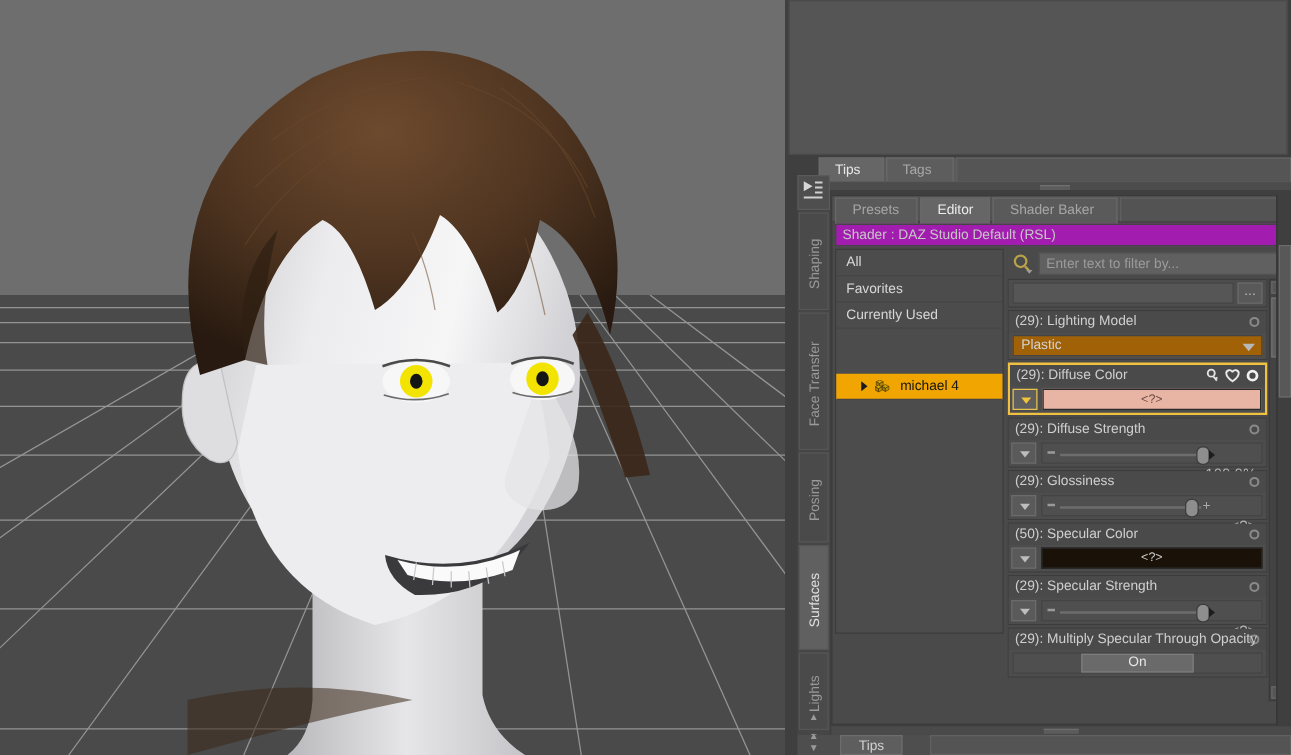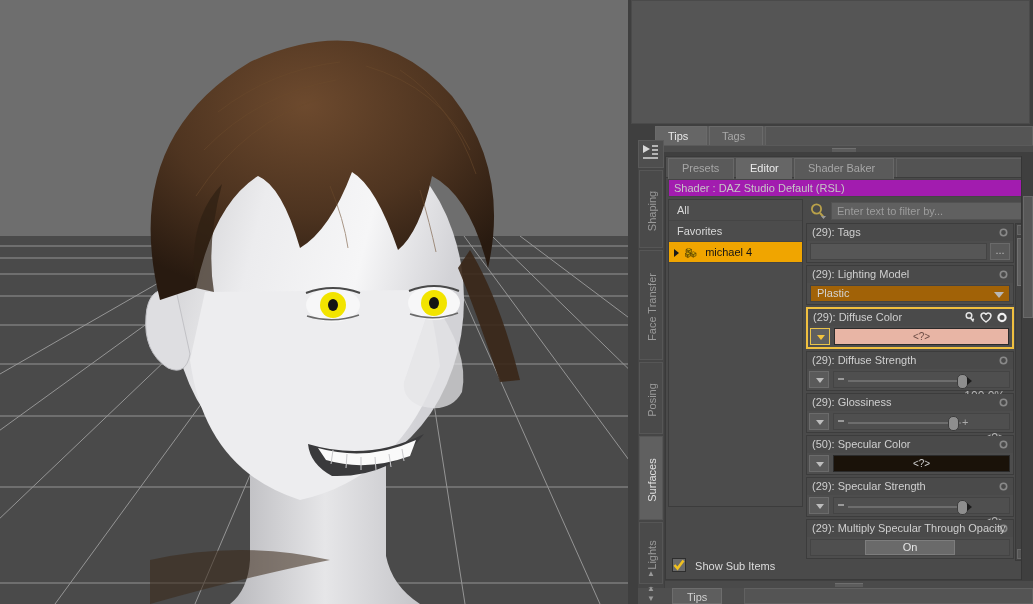--- a/index.html
+++ b/index.html
@@ -334,67 +334,53 @@
       <div class="ptab active" style="left:70px;width:56px;">Editor</div>
       <div class="ptab" style="left:128px;width:100px;">Shader Baker</div>
       <div class="ptabfill" style="left:230px;right:2px;"></div>
     </div>
 
     <div class="shaderline">Shader : DAZ Studio Default (RSL)</div>
 
     <div class="slist">
       <div class="slist-row">All</div>
       <div class="slist-row">Favorites</div>
-      <div class="slist-row sel" style="padding-left:5px;">
+      <div class="slist-row">Currently Used</div>
+      <div class="slist-row sel" style="padding-left:20px;margin-top:36px;">
         <span class="tri"></span>
         <svg class="cubes" viewBox="0 0 14 12">
           <polygon points="4,0 7,1.6 4,3.2 1,1.6" fill="#d8a800" stroke="#3a2c00" stroke-width=".5"></polygon>
           <polygon points="1,1.6 4,3.2 4,6 1,4.4" fill="#a87d00" stroke="#3a2c00" stroke-width=".5"></polygon>
           <polygon points="7,1.6 7,4.4 4,6 4,3.2" fill="#c29500" stroke="#3a2c00" stroke-width=".5"></polygon>
           <polygon points="9,4 12,5.6 9,7.2 6,5.6" fill="#d8a800" stroke="#3a2c00" stroke-width=".5"></polygon>
           <polygon points="6,5.6 9,7.2 9,10 6,8.4" fill="#a87d00" stroke="#3a2c00" stroke-width=".5"></polygon>
           <polygon points="12,5.6 12,8.4 9,10 9,7.2" fill="#c29500" stroke="#3a2c00" stroke-width=".5"></polygon>
           <polygon points="3,4.4 6,6 3,7.6 0,6" fill="#d8a800" stroke="#3a2c00" stroke-width=".5"></polygon>
           <polygon points="0,6 3,7.6 3,10.4 0,8.8" fill="#a87d00" stroke="#3a2c00" stroke-width=".5"></polygon>
           <polygon points="6,6 6,8.8 3,10.4 3,7.6" fill="#c29500" stroke="#3a2c00" stroke-width=".5"></polygon>
         </svg>
         <span>michael 4</span>
       </div>
     </div>
 
-    <div class="subitems">
-      <span class="chk">
-        <svg width="12" height="12" viewBox="0 0 12 12">
-          <path d="M1.5,6 L4.5,9.5 L10.5,1.5" stroke="#f0c020" stroke-width="2.6" fill="none"></path>
-        </svg>
-      </span>
-      <span>Show Sub Items</span>
-    </div>
 
     <div class="props">
 
       <div class="filterrow">
         <svg class="mag" viewBox="0 0 18 18">
           <circle cx="7.5" cy="7" r="4.6" stroke="#b9a14a" stroke-width="1.8" fill="none"></circle>
           <line x1="11" y1="11" x2="15" y2="15.5" stroke="#b9a14a" stroke-width="2"></line>
           <polygon points="12,14 17,14 14.5,17" fill="#9a9a9a"></polygon>
         </svg>
         <div class="filterin">Enter text to filter by...</div>
       </div>
 
       <div class="scroller">
 
         <div class="grp">
-          <div class="ghead">
-            <span>(29): Tags</span>
-            <svg class="gear" viewBox="0 0 13 13">
-              <circle cx="6.5" cy="6.5" r="3.2" fill="none" stroke="#c9c9c9" stroke-width="1.6"></circle>
-              <circle cx="6.5" cy="6.5" r="1.2" fill="#4a4a4a"></circle>
-            </svg>
-          </div>
           <div class="gbody">
             <div class="tagfield"></div>
             <div class="dots">...</div>
           </div>
         </div>
 
         <div class="grp">
           <div class="ghead">
             <span>(29): Lighting Model</span>
             <svg class="gear" viewBox="0 0 13 13">

